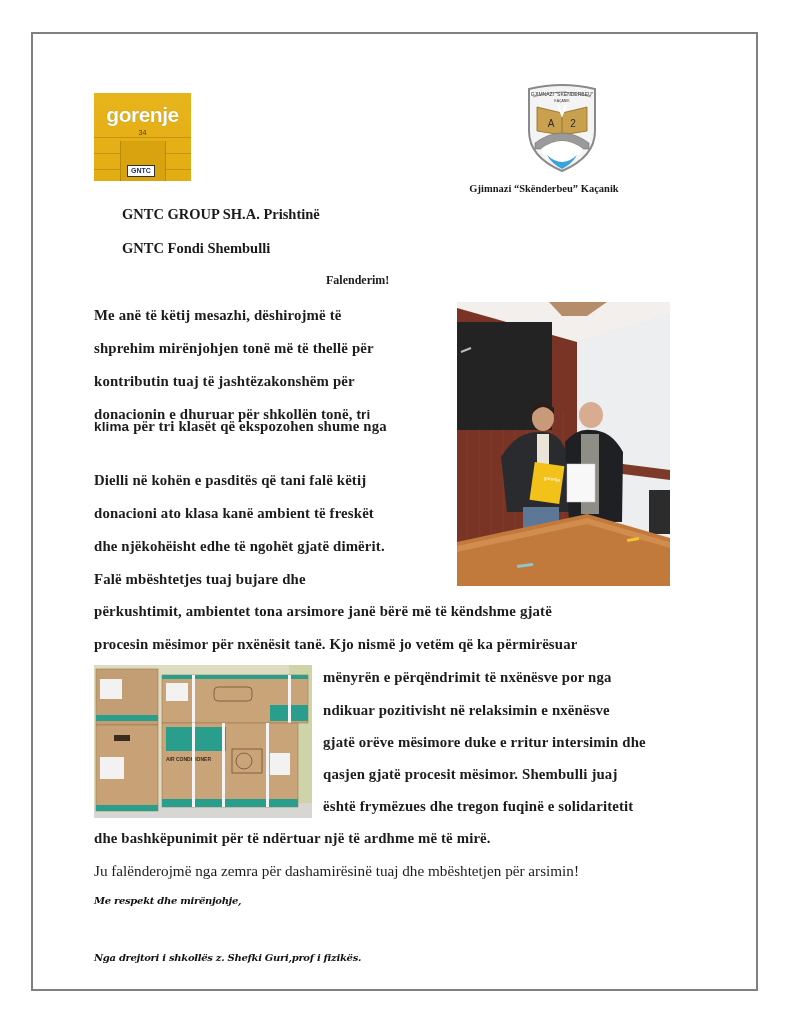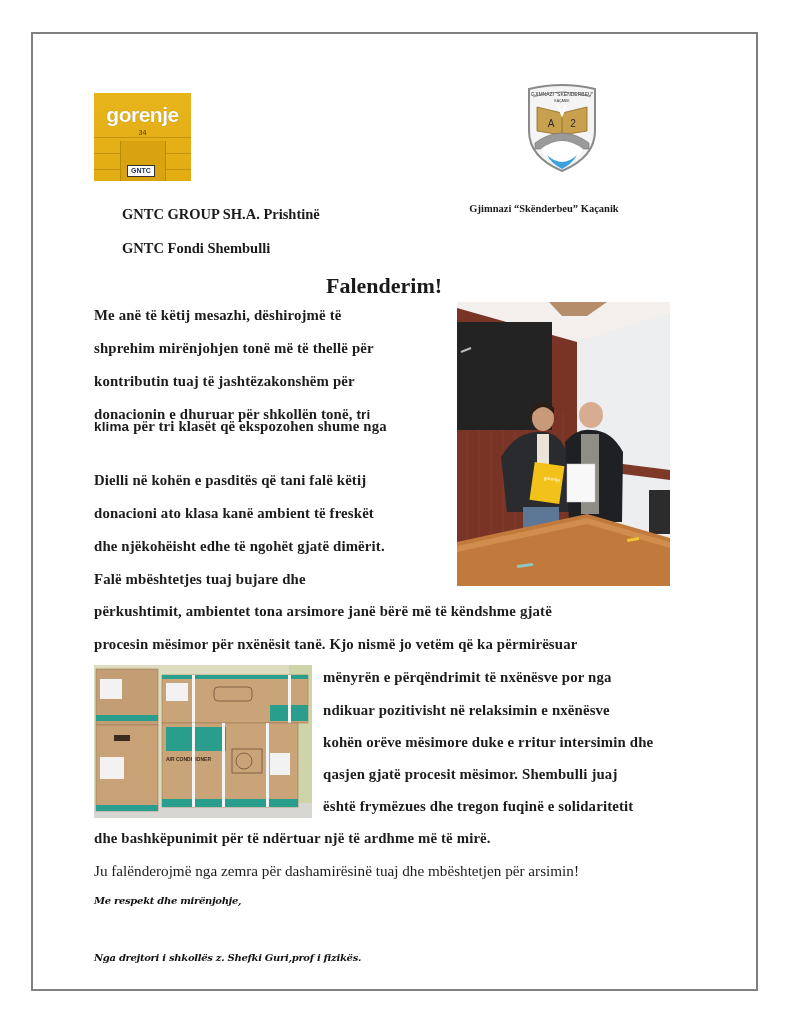--- a/index.html
+++ b/index.html
@@ -59,32 +59,31 @@
     }
 
     
     .school-crest {
       left: 525px; top: 83px; width: 74px; height: 90px;
     }
     .school-name {
       left: 444px; top: 183px; width: 200px;
       font-size: 10.5px; font-weight: bold; text-align: center;
       font-family: "Liberation Serif", serif;
-      margin-top: 20px;
     }
 
     .header-line {
       left: 94px;
       font-family: "Liberation Serif", serif;
       font-weight: bold; font-size: 14.5px; margin-left: 28px;
     }
     .doc-title {
       left: 326px; top: 273px;
       font-family: "Liberation Serif", serif;
-      font-weight: bold; font-size: 22px;
+      font-weight: bold; font-size: 12px;
     }
 
     .body-line {
       left: 94px;
       font-family: "Liberation Serif", serif;
       font-weight: bold;
       font-size: 14.8px;
       white-space: nowrap;
       color: #1c1c1c;
       letter-spacing: 0.15px;
@@ -163,21 +162,21 @@
 <div class="abs body-line" style="top:418px"><span class="sans-bold">klima</span><span> për tri klasët që ekspozohen shume nga</span></div>
 <div class="abs body-line" style="top:472px">Dielli në kohën e pasditës që tani falë këtij</div>
 <div class="abs body-line" style="top:505px">donacioni ato klasa kanë ambient të freskët</div>
 <div class="abs body-line" style="top:538px">dhe njëkohëisht edhe të ngohët gjatë dimërit.</div>
 <div class="abs body-line" style="top:571px">Falë mbështetjes tuaj bujare dhe</div>
 <div class="abs body-line" style="top:603px">përkushtimit, ambientet tona arsimore janë bërë më të këndshme gjatë</div>
 <div class="abs body-line" style="top:636px">procesin mësimor për nxënësit tanë. Kjo nismë jo vetëm që ka përmirësuar</div>
 
 <div class="abs body-line" style="left:323px; top:669px">mënyrën e përqëndrimit  të  nxënësve por nga</div>
 <div class="abs body-line" style="left:323px; top:702px">ndikuar pozitivisht në relaksimin e nxënësve</div>
-<div class="abs body-line" style="left:323px; top:734px">kohën orëve mësimore duke e rritur intersimin dhe</div>
+<div class="abs body-line" style="left:323px; top:734px">gjatë orëve mësimore duke e rritur intersimin dhe</div>
 <div class="abs body-line" style="left:323px; top:766px">qasjen gjatë procesit mësimor. Shembulli juaj</div>
 <div class="abs body-line" style="left:323px; top:798px">është frymëzues dhe tregon fuqinë e solidaritetit</div>
 
 <div class="abs body-line" style="top:830px">dhe bashkëpunimit për të ndërtuar një të ardhme më të mirë.</div>
 <div class="abs body-line regular" style="top:862px">Ju falënderojmë nga zemra për dashamirësinë tuaj dhe mbështetjen për arsimin!</div>
 
 <div class="abs sign-line" style="top:895px">Me respekt dhe mirënjohje,</div>
 <div class="abs sign-line" style="top:952px">Nga drejtori i shkollës z. Shefki Guri,prof i fizikës.</div>
 
 <div class="abs photo-meeting">

